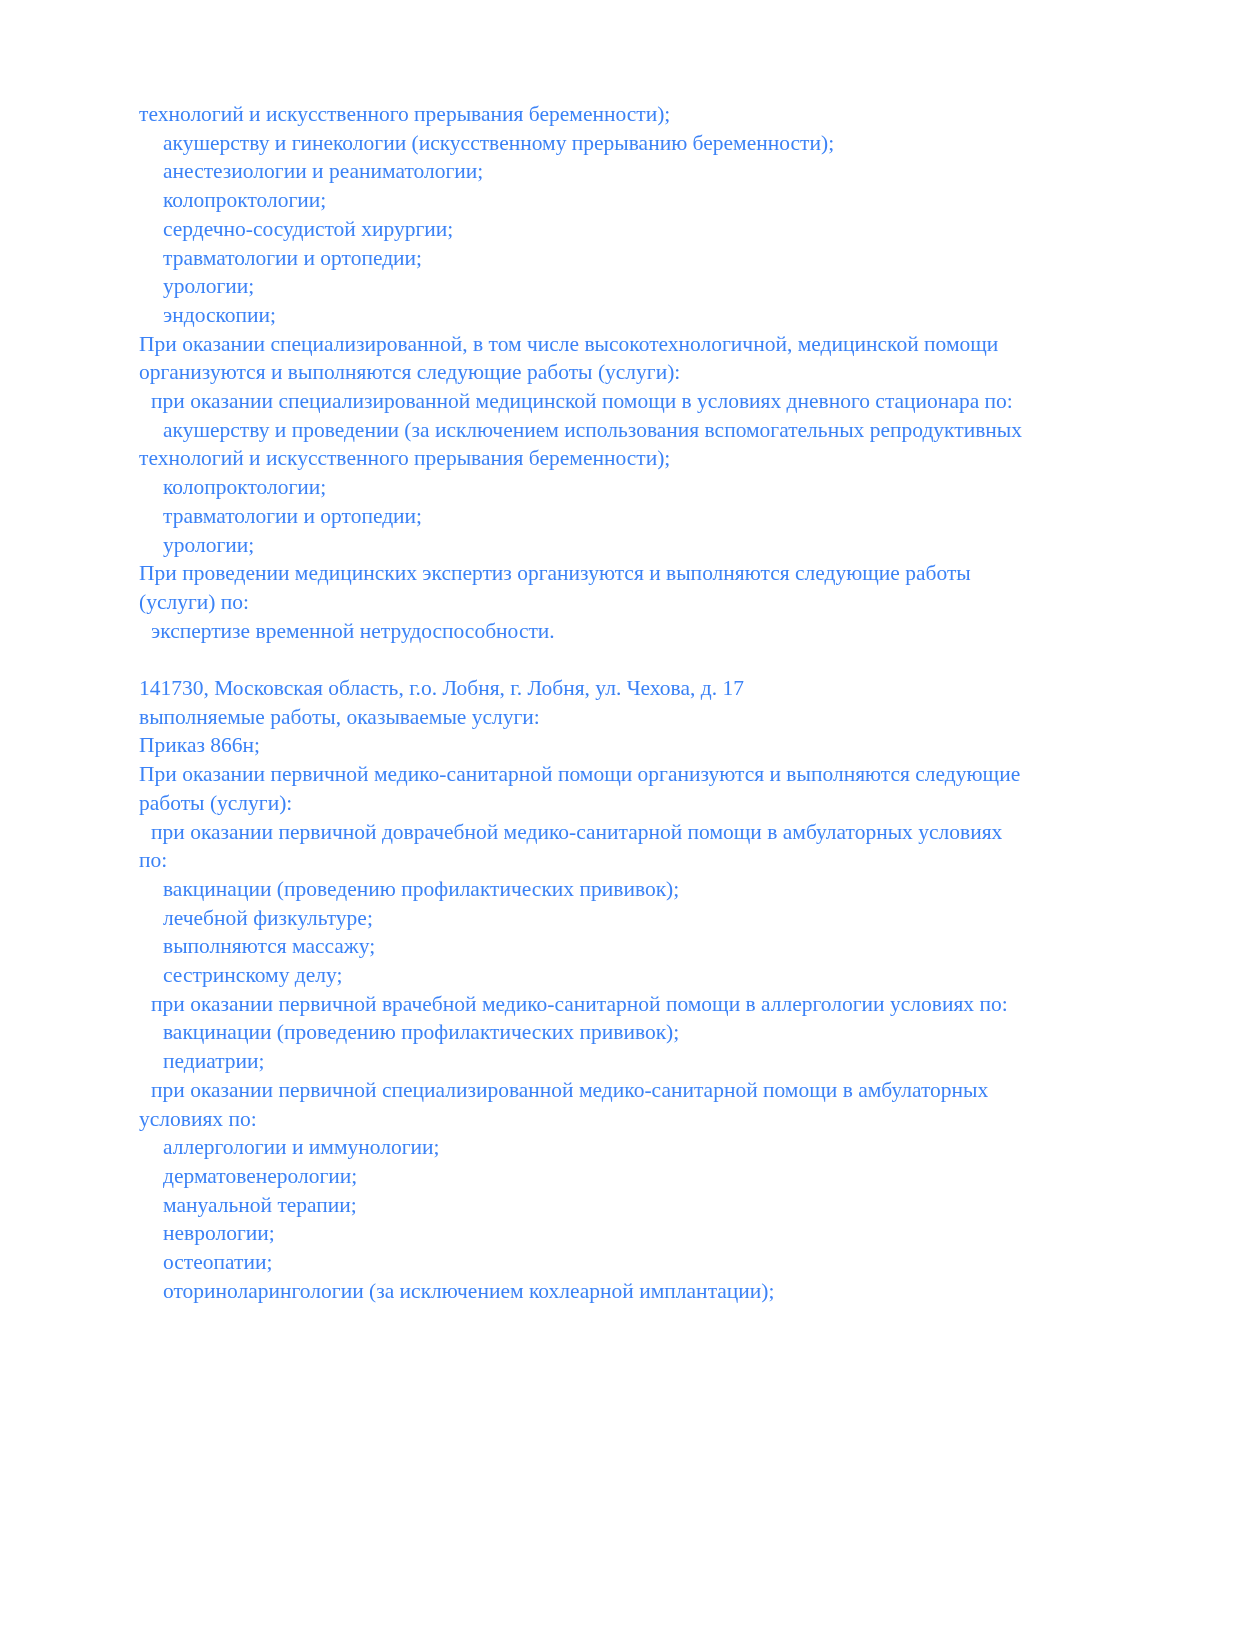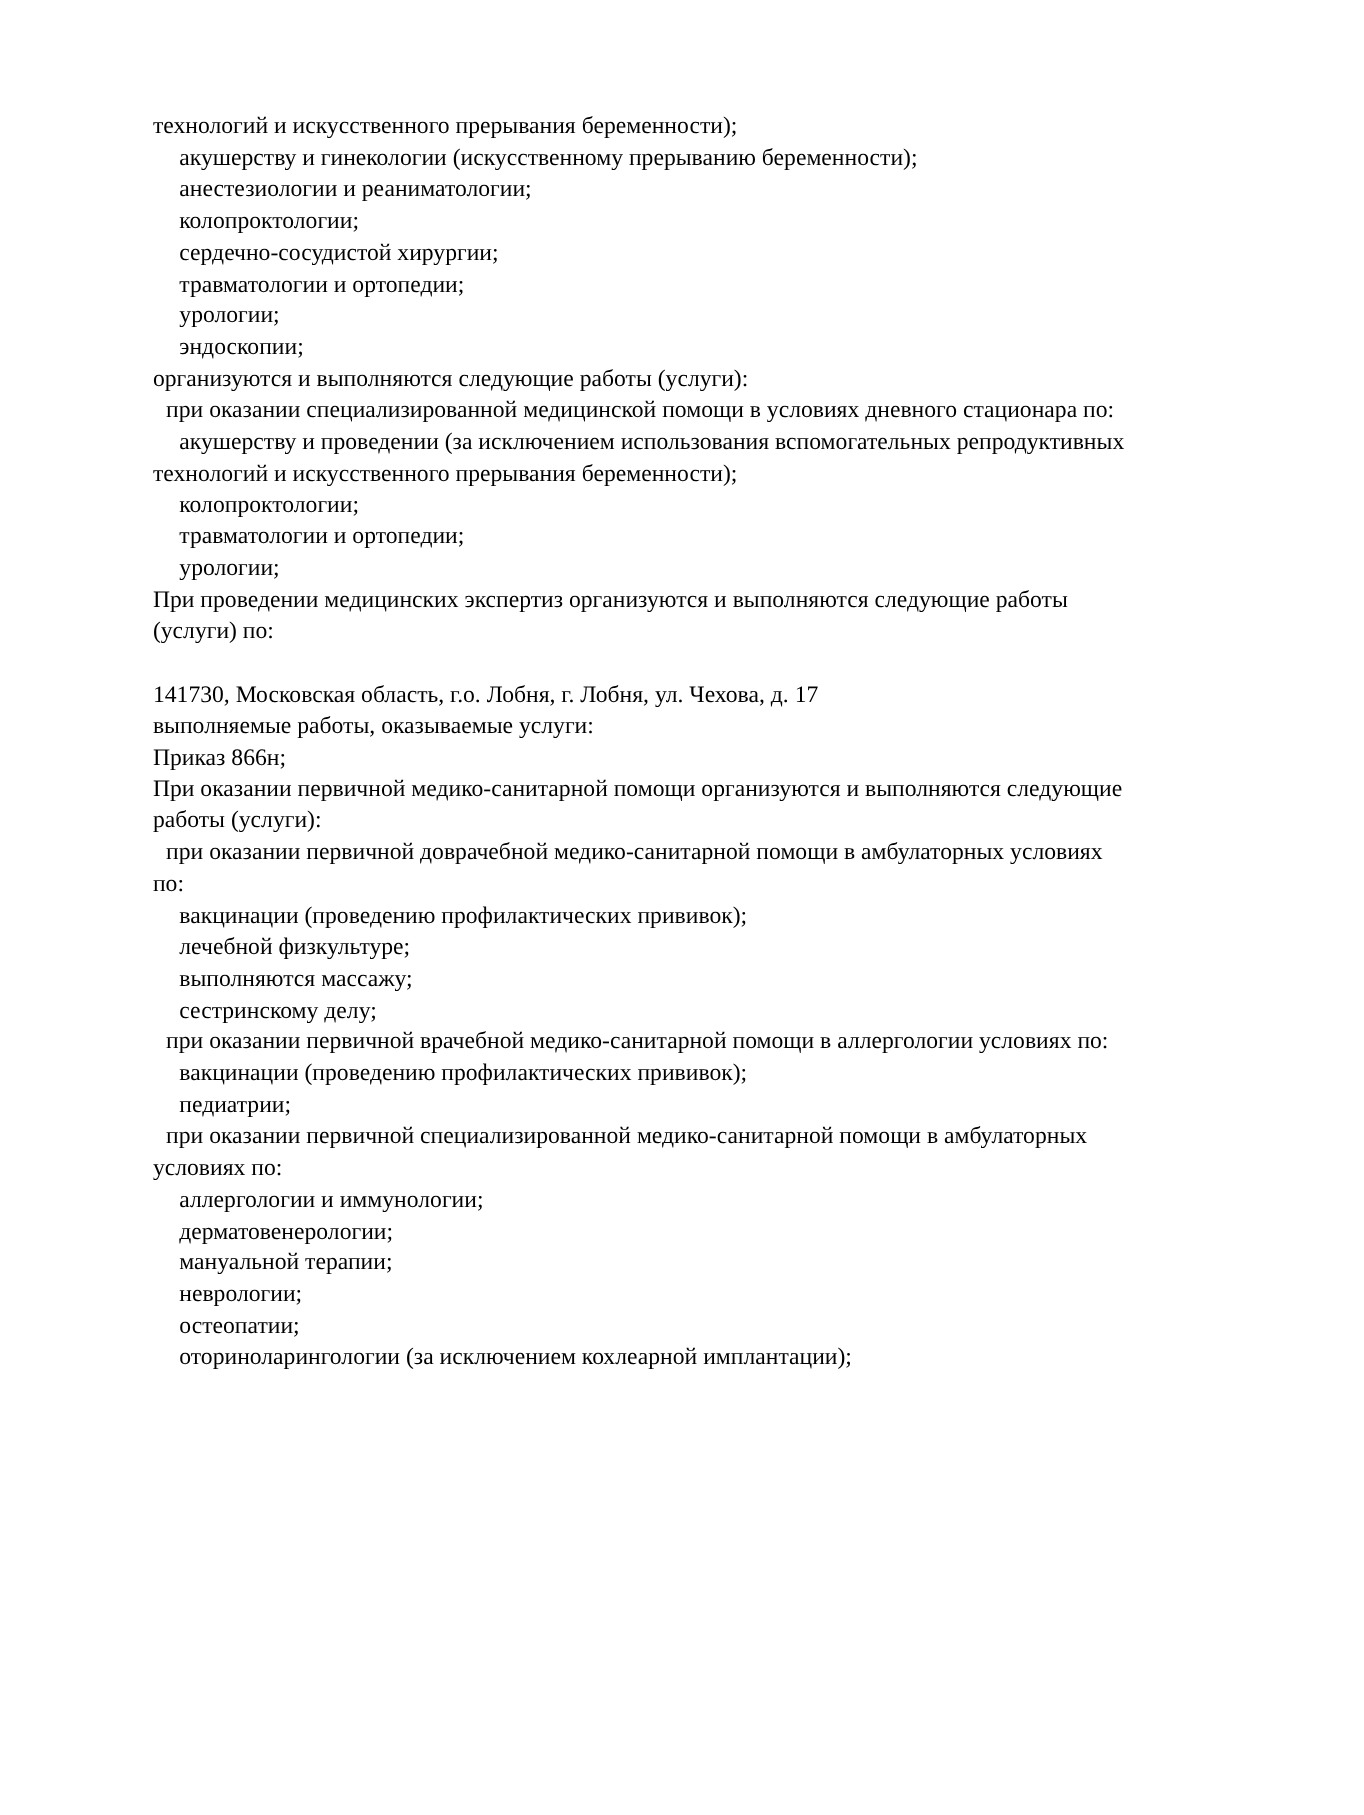--- a/index.html
+++ b/index.html
@@ -1,49 +1,51 @@
 <!DOCTYPE html>
 <html><head>
 <meta charset="utf-8">
 <style>
   html, body { margin: 0; padding: 0; background: #ffffff; }
   body { width: 1240px; height: 1650px; position: relative; overflow: hidden; }
   .page {
     position: absolute; left: 139px; top: 100px; width: 990px;
     font-family: "Liberation Serif", serif;
-    font-size: 21.5px; line-height: 28.7px; color: #000000;
+    font-size: 21.5px; line-height: 28.7px; color: #3b82f6;
   }
   .line { white-space: pre; display: block; }
   .l0 { padding-left: 0; }
   .l1 { padding-left: 12px; }
   .l2 { padding-left: 24px; }
   .gap { height: 28.7px; }
 </style>
 </head>
 <body>
 
 <div class="page">
   <div id="block1">
       <div class="line l0">технологий и искусственного прерывания беременности);</div>
       <div class="line l2">акушерству и гинекологии (искусственному прерыванию беременности);</div>
       <div class="line l2">анестезиологии и реаниматологии;</div>
       <div class="line l2">колопроктологии;</div>
       <div class="line l2">сердечно-сосудистой хирургии;</div>
       <div class="line l2">травматологии и ортопедии;</div>
       <div class="line l2">урологии;</div>
       <div class="line l2">эндоскопии;</div>
+      <div class="line l0">При оказании специализированной, в том числе высокотехнологичной, медицинской помощи</div>
       <div class="line l0">организуются и выполняются следующие работы (услуги):</div>
       <div class="line l1">при оказании специализированной медицинской помощи в условиях дневного стационара по:</div>
       <div class="line l2">акушерству и проведении (за исключением использования вспомогательных репродуктивных</div>
       <div class="line l0">технологий и искусственного прерывания беременности);</div>
       <div class="line l2">колопроктологии;</div>
       <div class="line l2">травматологии и ортопедии;</div>
       <div class="line l2">урологии;</div>
       <div class="line l0">При проведении медицинских экспертиз организуются и выполняются следующие работы</div>
       <div class="line l0">(услуги) по:</div>
+      <div class="line l1">экспертизе временной нетрудоспособности.</div>
     </div>
   <div class="gap"></div>
   <div id="block2">
       <div class="line l0">141730, Московская область, г.о. Лобня, г. Лобня, ул. Чехова, д. 17</div>
       <div class="line l0">выполняемые работы, оказываемые услуги:</div>
       <div class="line l0">Приказ 866н;</div>
       <div class="line l0">При оказании первичной медико-санитарной помощи организуются и выполняются следующие</div>
       <div class="line l0">работы (услуги):</div>
       <div class="line l1">при оказании первичной доврачебной медико-санитарной помощи в амбулаторных условиях</div>
       <div class="line l0">по:</div>

